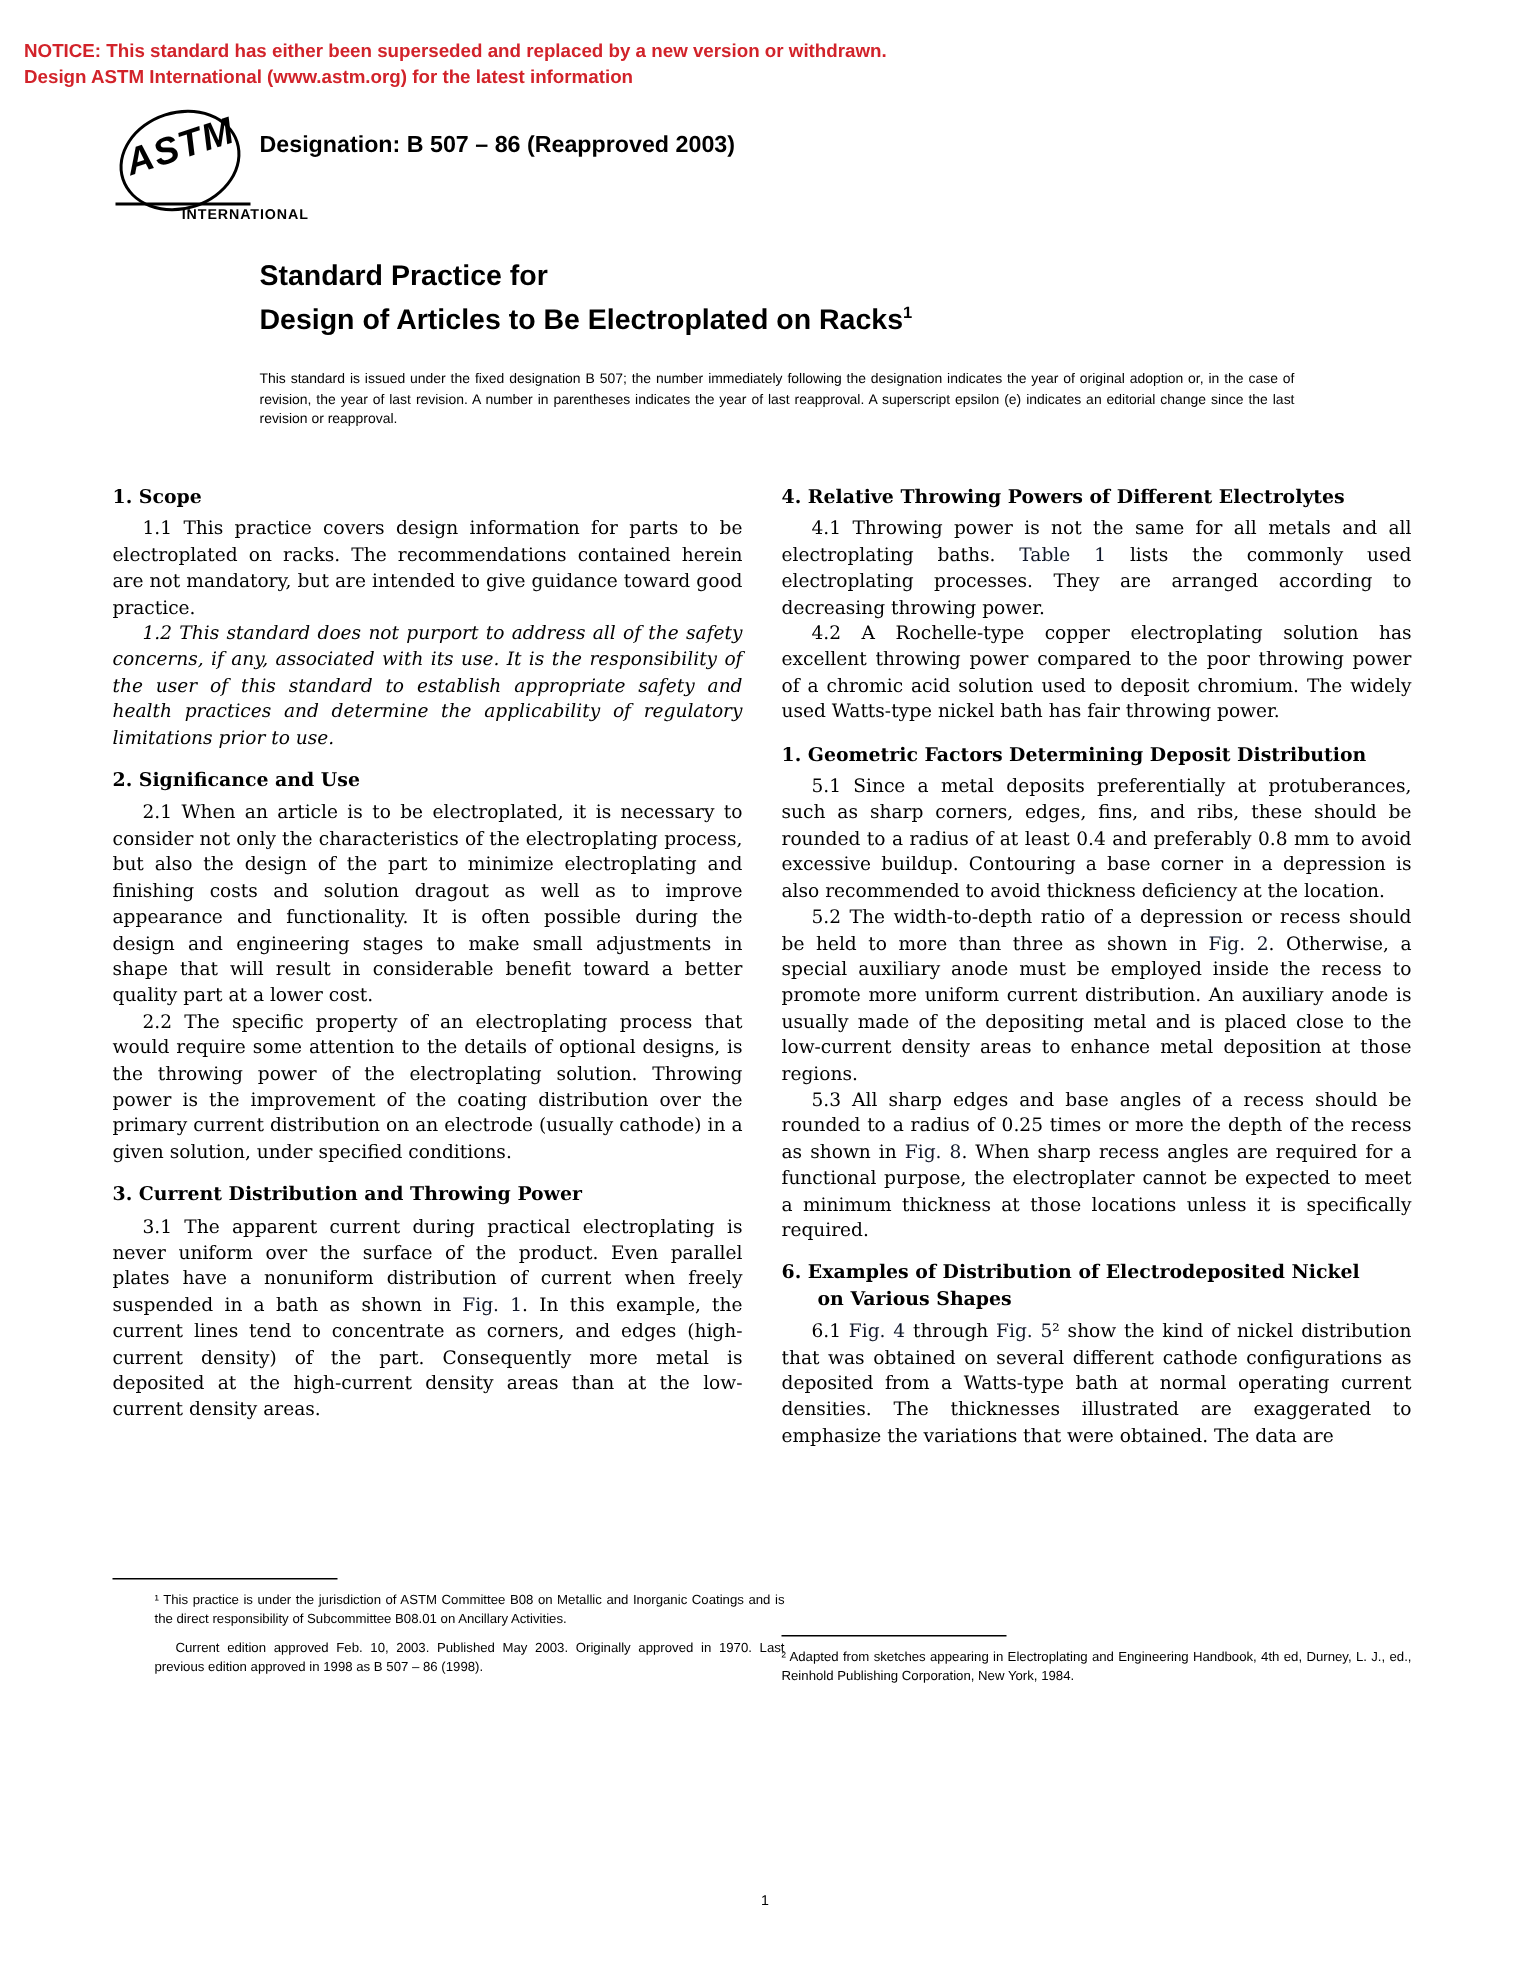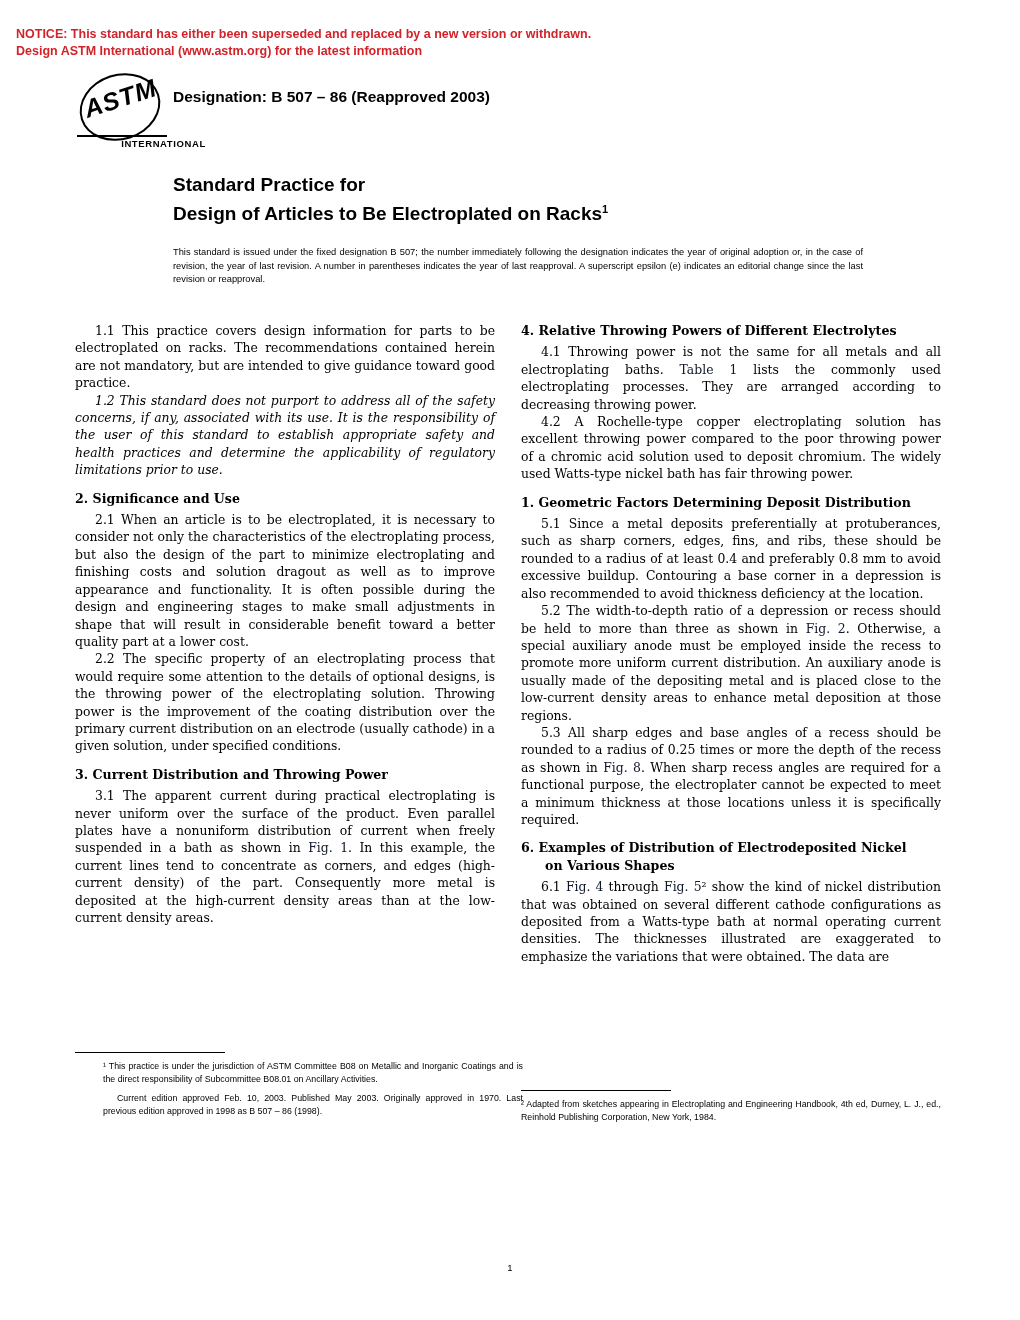--- a/index.html
+++ b/index.html
@@ -232,20 +232,21 @@
     <h1>
       <span>Standard Practice for</span><br>
       <span>Design of Articles to Be Electroplated on Racks</span><sup>1</sup>
     </h1>
   </div>
 
   <div class="preamble">This standard is issued under the fixed designation B 507; the number immediately following the designation indicates the year of original adoption or, in the case of revision, the year of last revision. A number in parentheses indicates the year of last reapproval. A superscript epsilon (e) indicates an editorial change since the last revision or reapproval.</div>
 
   <div class="col col-left">
 
+    <div class="sec-head first">1.  Scope</div>
     <p class="para">1.1 This practice covers design information for parts to be electroplated on racks. The recommendations contained herein are not mandatory, but are intended to give guidance toward good practice.</p>
     <p class="para ital">1.2 This standard does not purport to address all of the safety concerns, if any, associated with its use. It is the responsibility of the user of this standard to establish appropriate safety and health practices and determine the applicability of regulatory limitations prior to use.</p>
 
     <div class="sec-head">2.  Significance and Use</div>
     <p class="para">2.1 When an article is to be electroplated, it is necessary to consider not only the characteristics of the electroplating process, but also the design of the part to minimize electroplating and finishing costs and solution dragout as well as to improve appearance and functionality. It is often possible during the design and engineering stages to make small adjustments in shape that will result in considerable benefit toward a better quality part at a lower cost.</p>
     <p class="para">2.2 The specific property of an electroplating process that would require some attention to the details of optional designs, is the throwing power of the electroplating solution. Throwing power is the improvement of the coating distribution over the primary current distribution on an electrode (usually cathode) in a given solution, under specified conditions.</p>
 
     <div class="sec-head">3.  Current Distribution and Throwing Power</div>
     <p class="para">3.1 The apparent current during practical electroplating is never uniform over the surface of the product. Even parallel plates have a nonuniform distribution of current when freely suspended in a bath as shown in <span class="ref">Fig. 1</span>. In this example, the current lines tend to concentrate as corners, and edges (high-current density) of the part. Consequently more metal is deposited at the high-current density areas than at the low-current density areas.</p>
 

